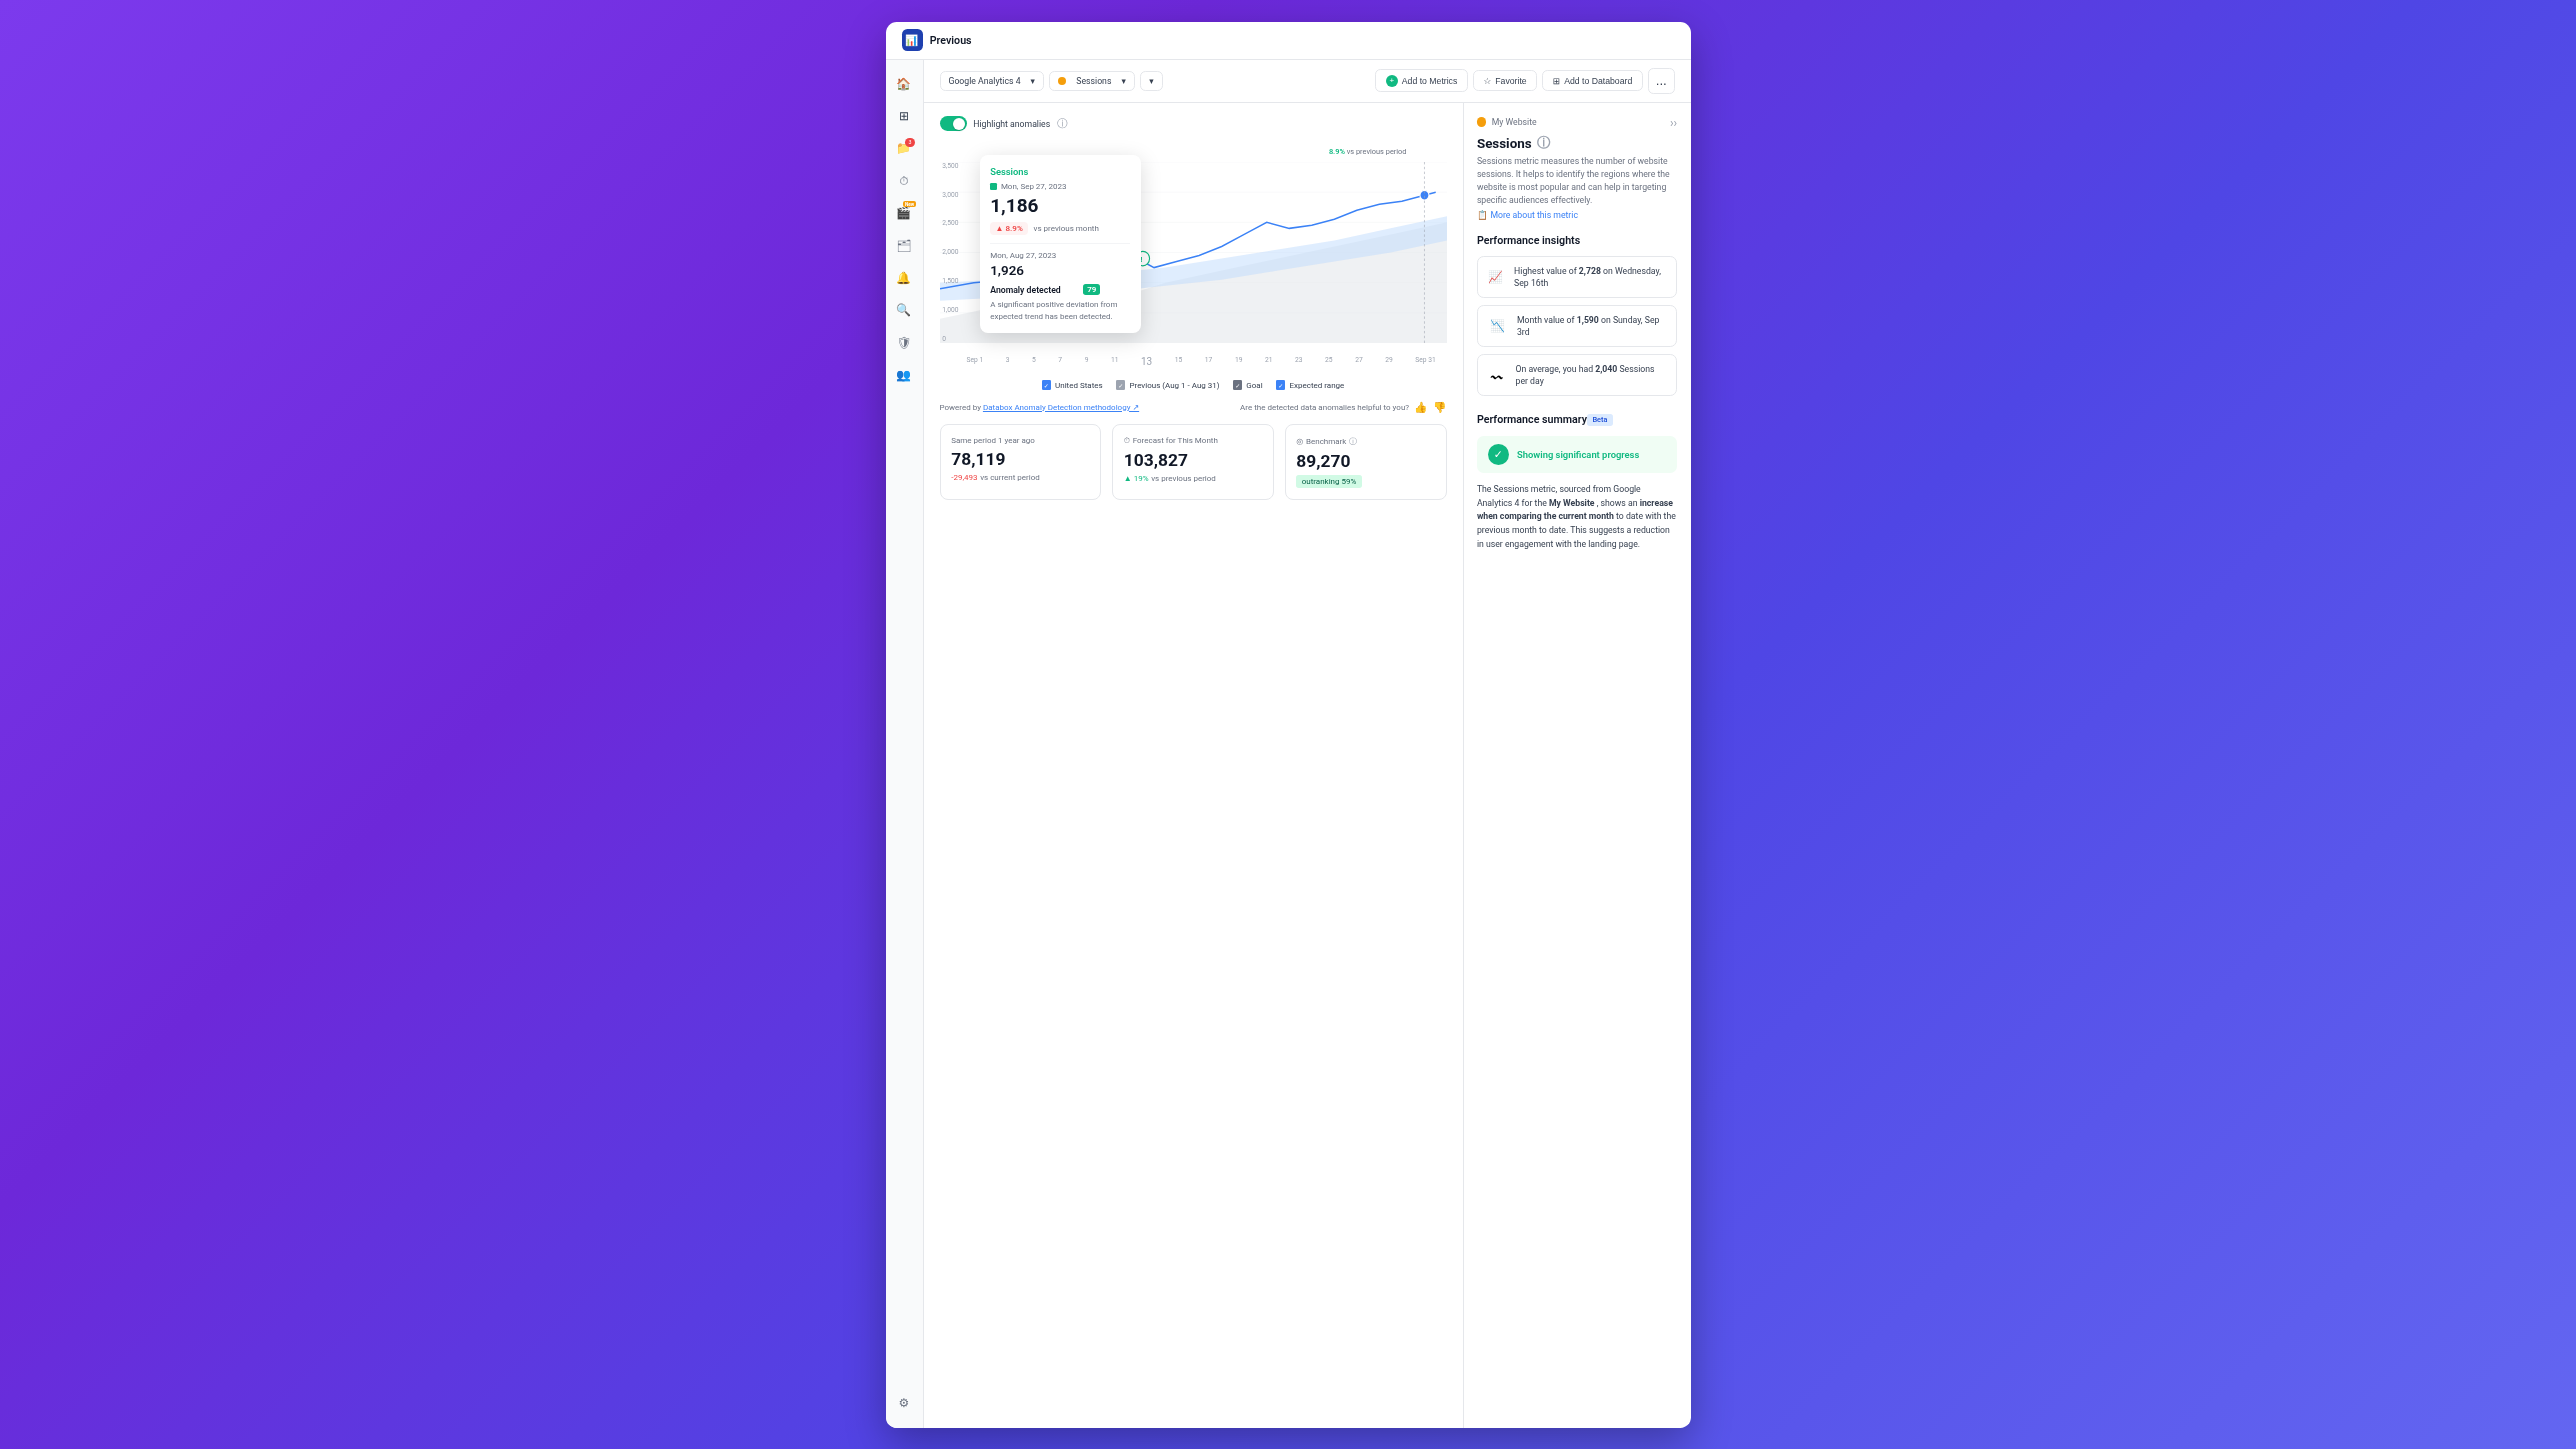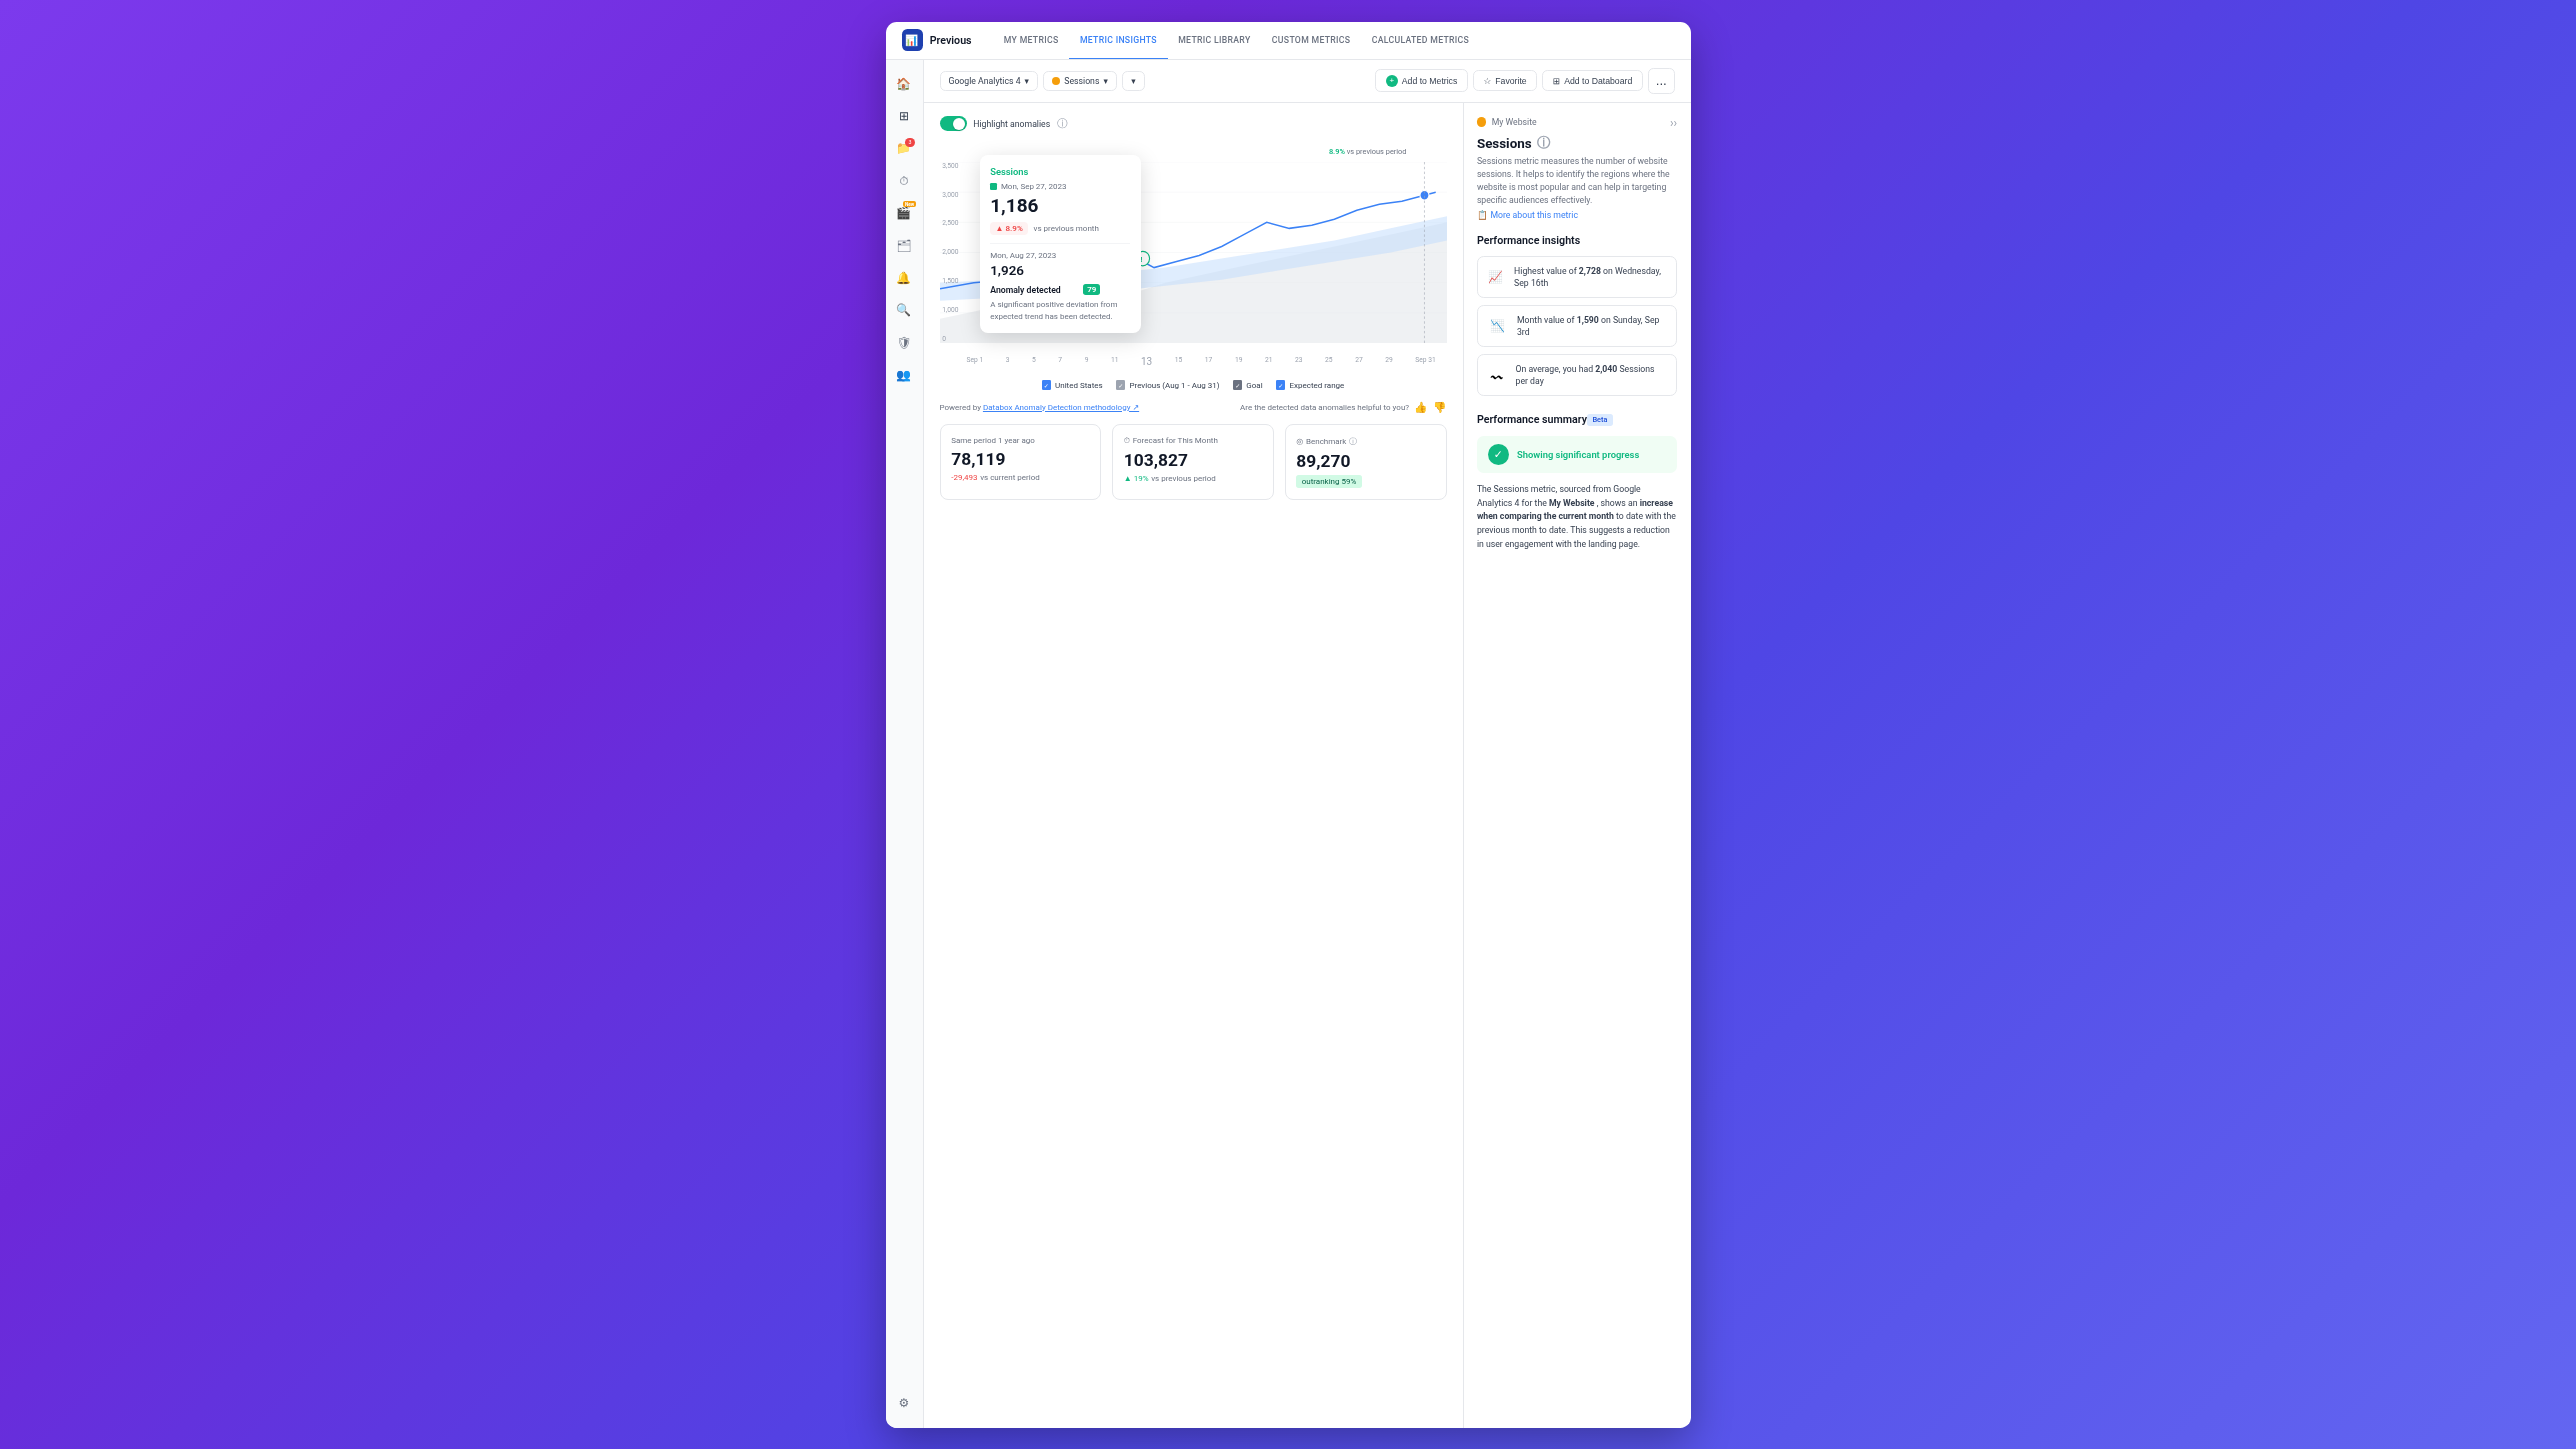--- a/index.html
+++ b/index.html
@@ -146,21 +146,21 @@
       gap: 8px;
     }
     .selector-group {
       display: flex;
       gap: 5.4px;
       flex: 1;
     }
     .selector {
       display: flex;
       align-items: center;
-      gap: 4px;
+      gap: 10px;
       padding: 4px 8px;
       border: 0.7px solid #e5e7eb;
       border-radius: 5.4px;
       font-size: 8.7px;
       color: #374151;
       cursor: pointer;
       background: white;
     }
     .selector-dot {
       width: 8px;
@@ -623,27 +623,20 @@
   </style>
 </head>
 <body>
 
 <div class="app-container">
 
   <div class="top-nav">
     <div class="logo-area">
       <div class="logo-icon">📊</div>
       <span class="app-title">Previous</span>
-    </div>
-    <div class="nav-tabs">
-      <div class="nav-tab">MY METRICS</div>
-      <div class="nav-tab active">METRIC INSIGHTS</div>
-      <div class="nav-tab">METRIC LIBRARY</div>
-      <div class="nav-tab">CUSTOM METRICS</div>
-      <div class="nav-tab">CALCULATED METRICS</div>
     </div>
   </div>
 
   <div class="main-layout">
 
     <div class="sidebar">
       <div class="sidebar-item">🏠</div>
       <div class="sidebar-item active">⊞</div>
       <div class="sidebar-item">
         📁

